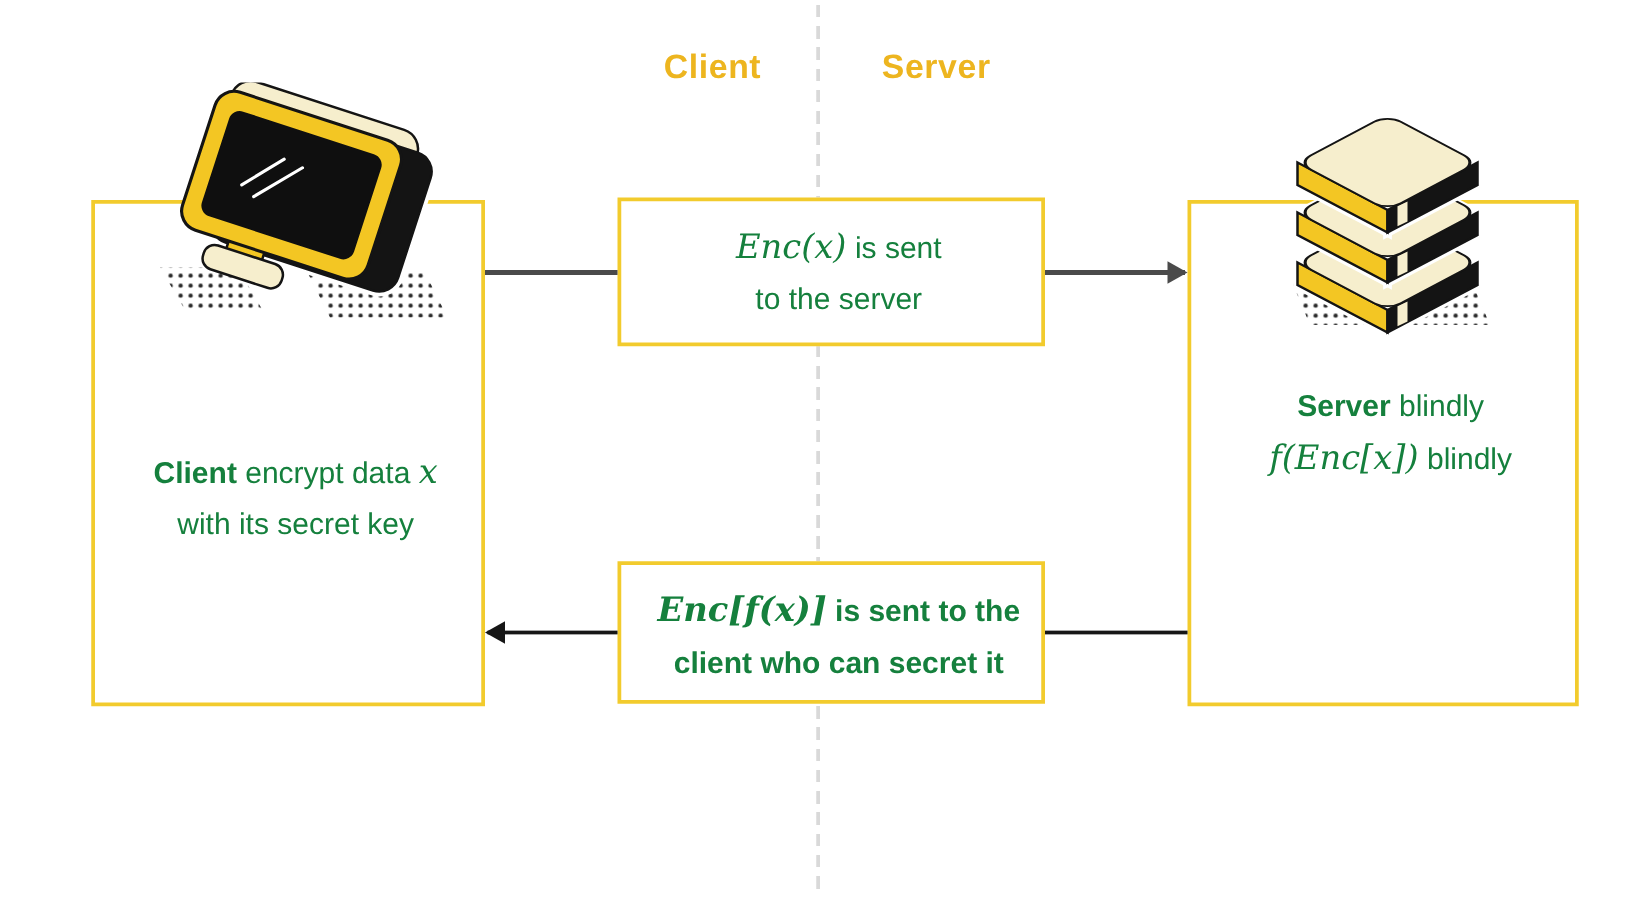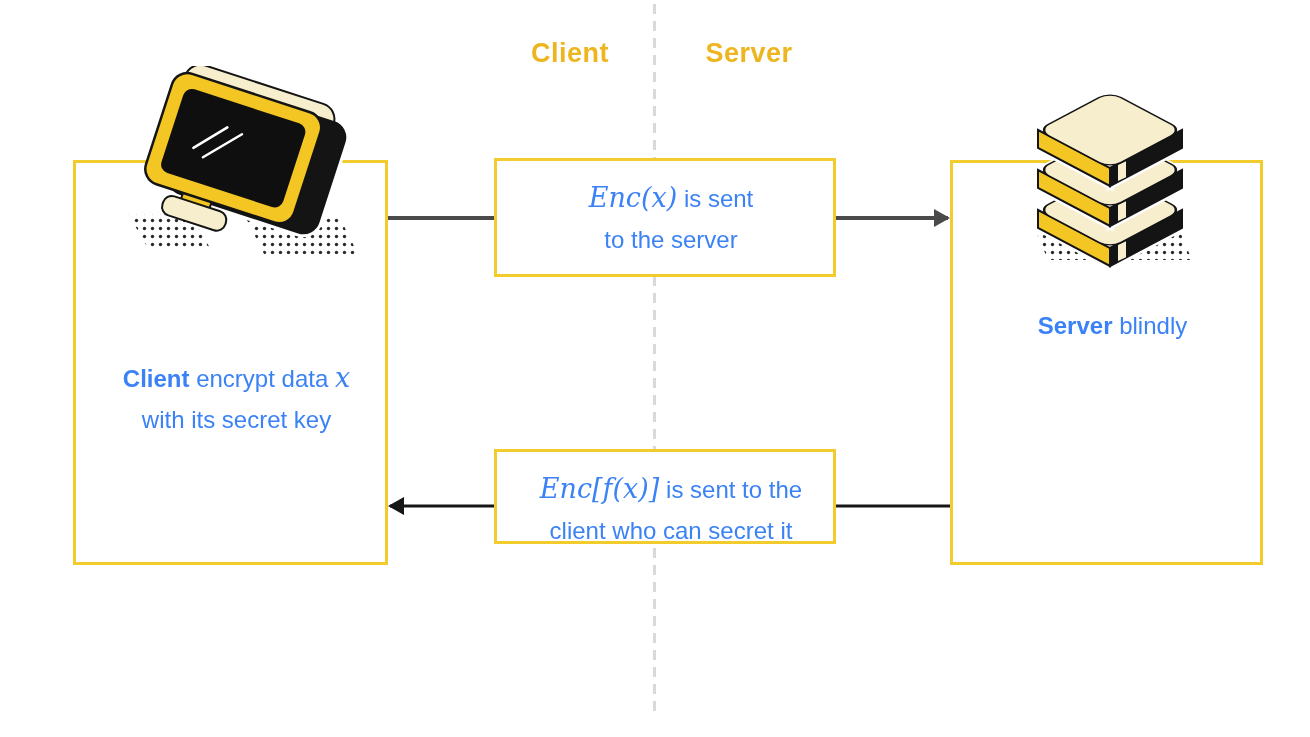--- a/index.html
+++ b/index.html
@@ -28,25 +28,25 @@
   .lane-label.server { left: 649px; }
   
   .ybox {
     position: absolute;
     background: #ffffff;
     border: 3px solid #f2cb2d;
   }
   .box-left  { left: 73px;  top: 160px; width: 315px; height: 405px; }
   .box-right { left: 950px; top: 160px; width: 313px; height: 405px; }
   .box-msg-top    { left: 494px; top: 158px; width: 342px; height: 119px; }
-  .box-msg-bottom { left: 494px; top: 449px; width: 342px; height: 95px; }
+  .box-msg-bottom { left: 494px; top: 449px; width: 342px; height: 114px; font-weight: bold; }
   .box-text {
     position: absolute; left: 12px; right: 0;
     text-align: center;
-    font-size: 24px; line-height: 41px; color: #3b82f6;
+    font-size: 24px; line-height: 41px; color: #15803d;
   }
   .box-left  .box-text { top: 146px; margin-top: 48px; }
   .box-right .box-text { top: 142px; }
   .box-msg-top .box-text, .box-msg-bottom .box-text { top: 16px; }
   .bold { font-weight: 700; }
   .math {
     font-family: "DejaVu Serif", serif;
     font-style: italic;
     font-size: 27px;
   }
@@ -91,20 +91,21 @@
   <div class="ybox box-left">
     <div class="box-text">
       <div><span class="bold">Client</span><span> encrypt data </span><span class="math">x</span></div>
       <div>with its secret key</div>
     </div>
   </div>
 
   <div class="ybox box-right">
     <div class="box-text">
       <div><span class="bold">Server</span><span> blindly</span></div>
+      <div><span class="math">f(Enc[x])</span><span> blindly</span></div>
     </div>
   </div>
 
   <div class="ybox box-msg-top">
     <div class="box-text">
       <div><span class="math">Enc(x)</span><span>  is sent</span></div>
       <div>to the server</div>
     </div>
   </div>
 

